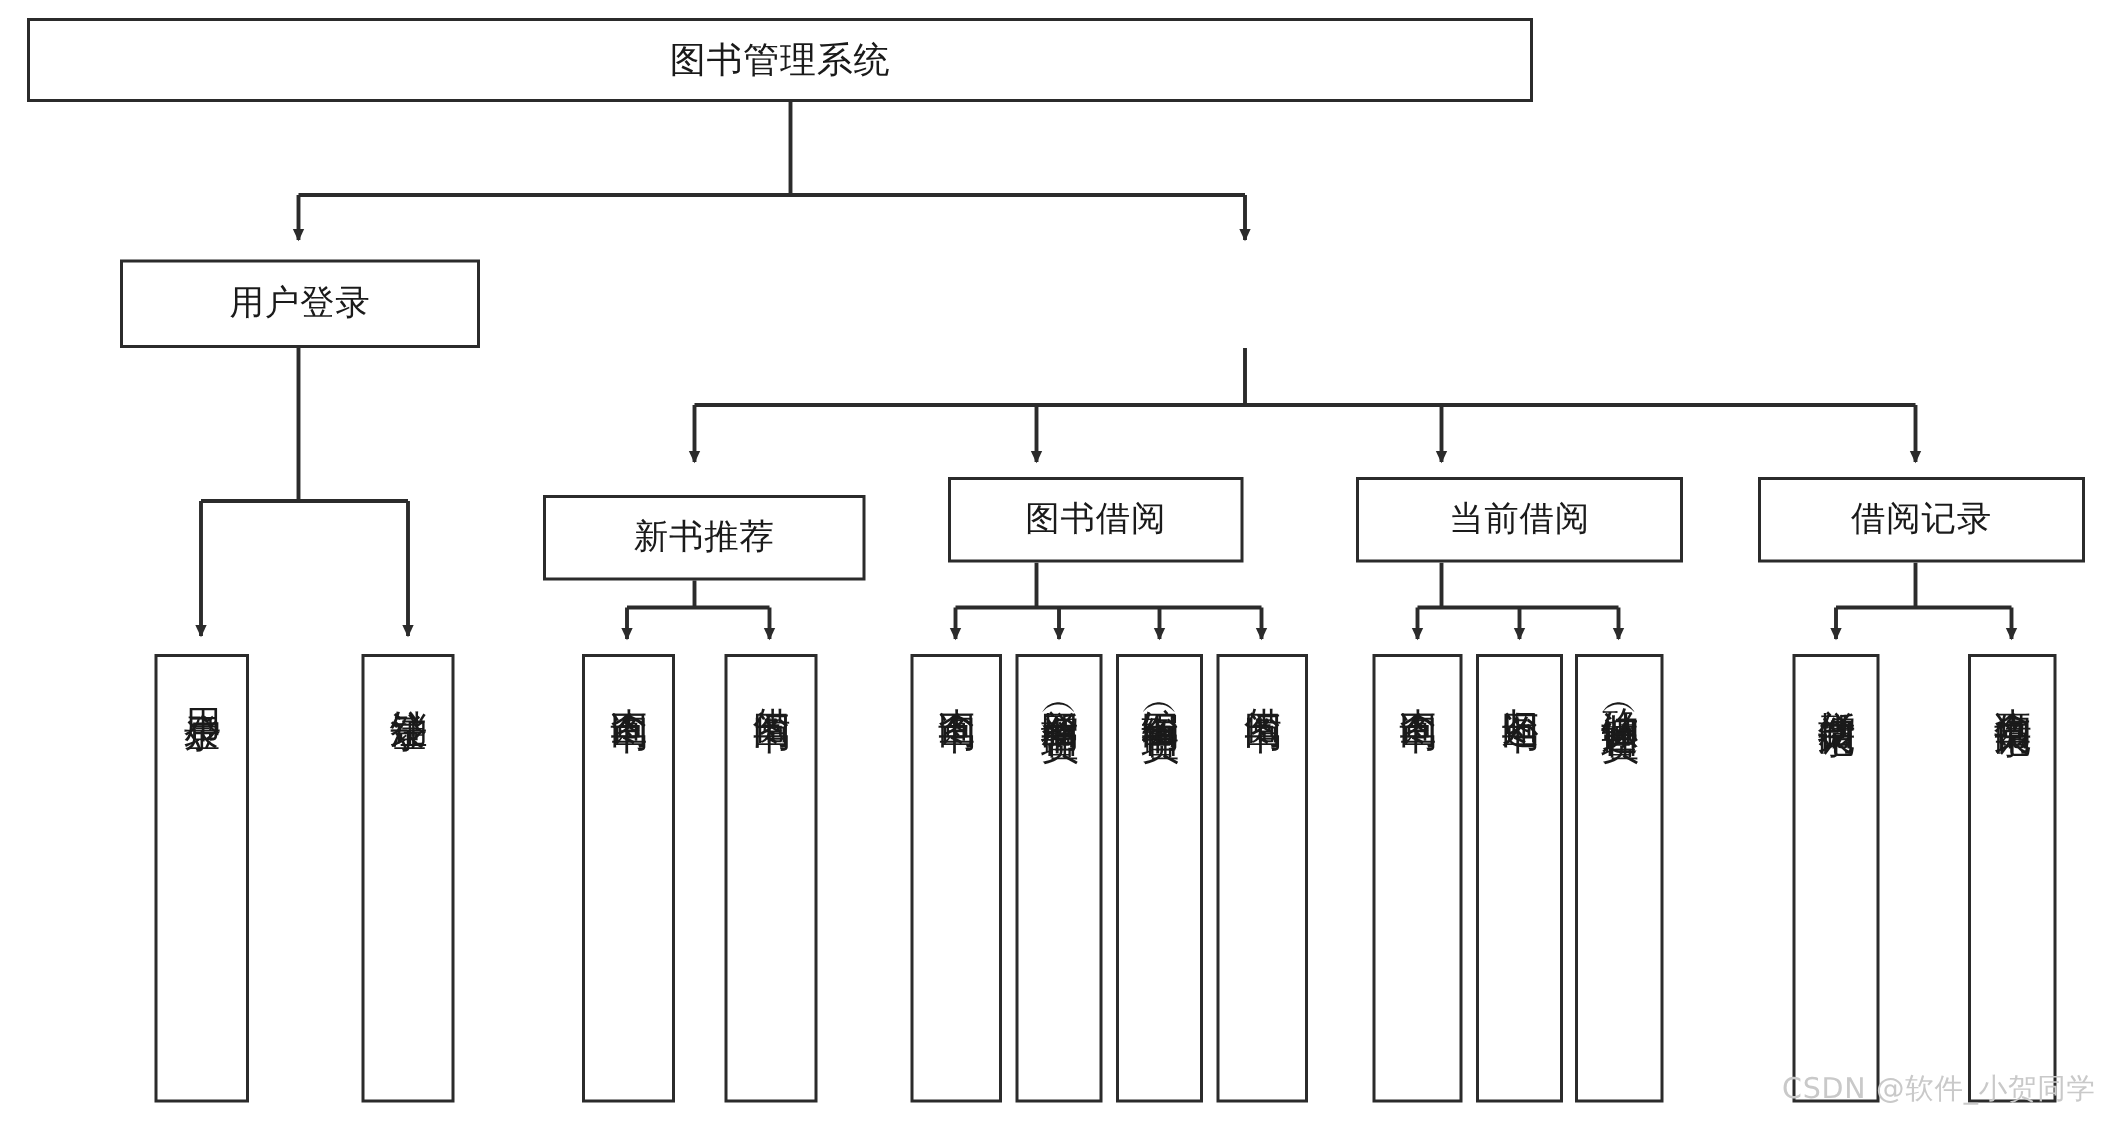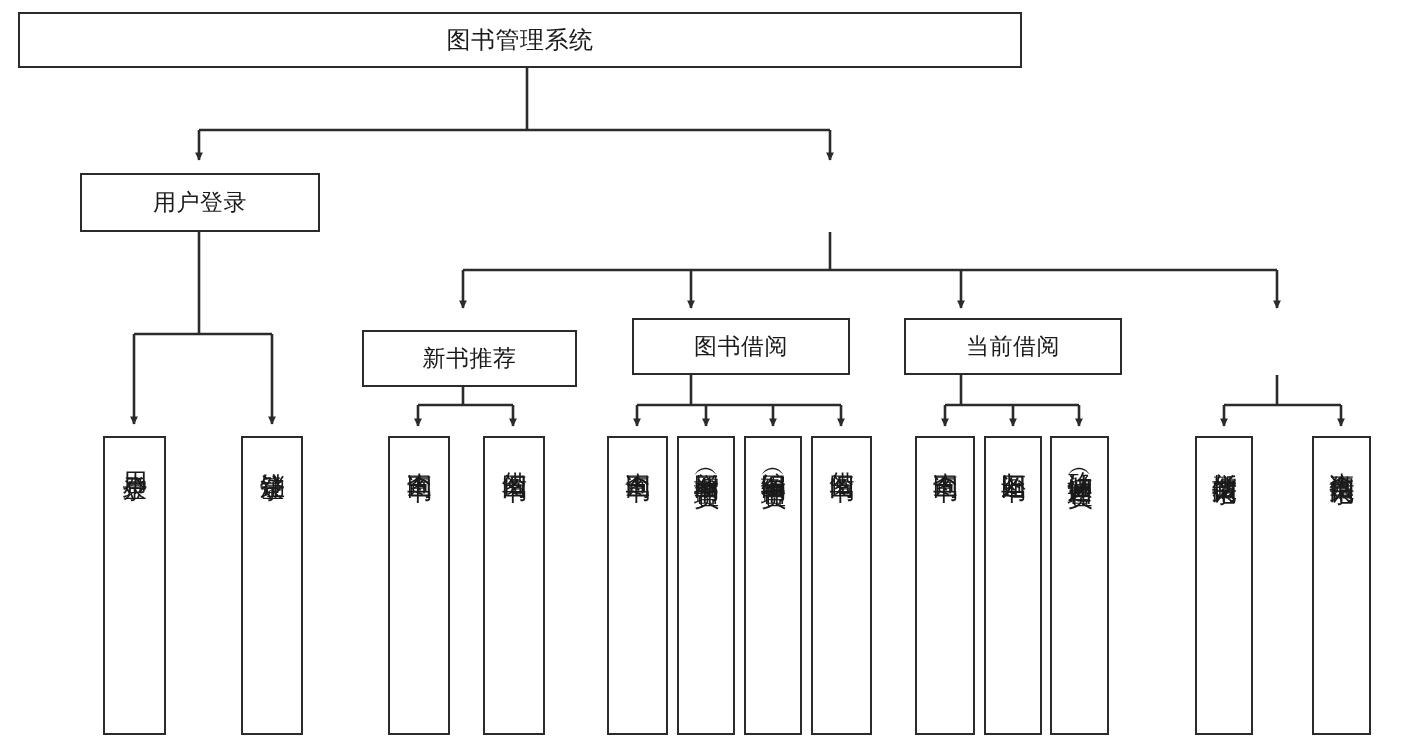--- a/index.html
+++ b/index.html
@@ -132,26 +132,29 @@
     <span class="node-label">图书管理系统</span>
   </div>
 
   <div class="node horiz" style="left:80px; top:173px; width:240px; height:59px;">
     <span class="node-label">用户登录</span>
   </div>
 
   <div class="node horiz" style="left:362px; top:318px; width:215px; height:57px;margin-top:12px;">
     <span class="node-label">新书推荐</span>
   </div>
-  <div class="node horiz" style="left:632px; top:318px; width:218px; height:57px;align-items:center;">
+  <div class="node horiz" style="left:632px; top:318px; width:197px; height:57px;align-items:center;">
     <span class="node-label">图书借阅</span>
   </div>
   <div class="node horiz" style="left:904px; top:318px; width:218px; height:57px;">
     <span class="node-label">当前借阅</span>
   </div>
+  <div class="node horiz" style="left:1172px; top:318px; width:218px; height:57px;">
+    <span class="node-label">借阅记录</span>
+  </div>
 
   <div class="node vert" style="left:103px; top:436px; width:63px; height:299px;">
     <span class="node-label">用户登录</span>
   </div>
   <div class="node vert" style="left:241px; top:436px; width:62px; height:299px;">
     <span class="node-label">注销登录</span>
   </div>
 
   <div class="node vert" style="left:388px; top:436px; width:62px; height:299px;">
     <span class="node-label">查询图书</span>
@@ -183,14 +186,15 @@
     <span class="node-label">确认归还（管理员）</span>
   </div>
 
   <div class="node vert" style="left:1195px; top:436px; width:58px; height:299px;">
     <span class="node-label">新增借阅记录</span>
   </div>
   <div class="node vert" style="left:1312px; top:436px; width:59px; height:299px;">
     <span class="node-label">查询借阅记录</span>
   </div>
 
+  <div class="watermark">CSDN @软件_小贺同学</div>
 
 </div>
 
 </body></html>

